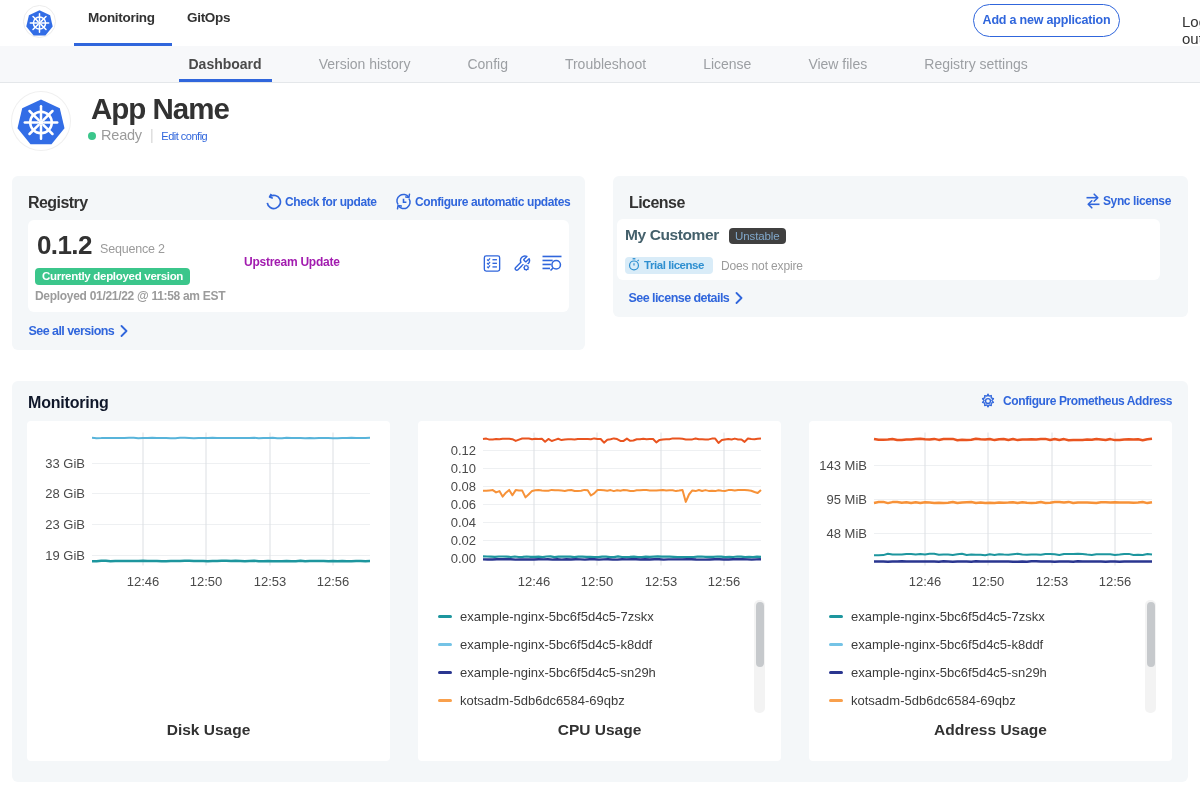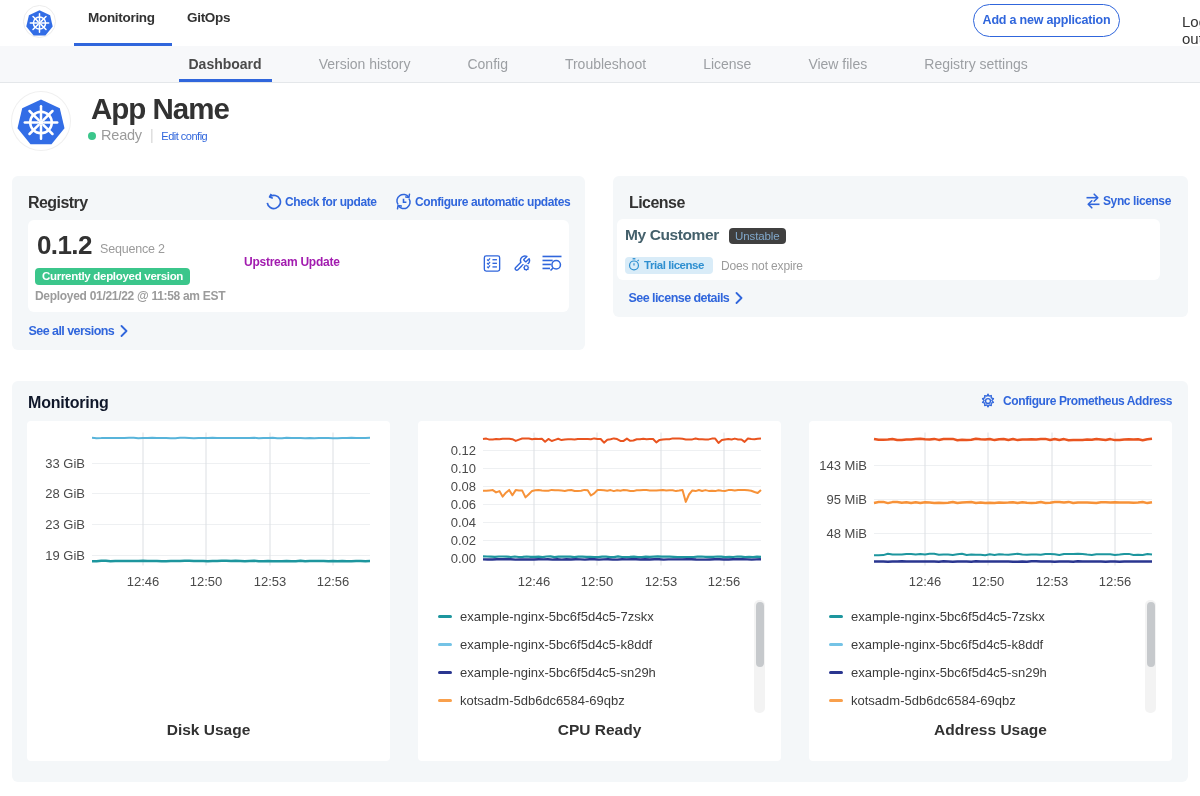--- a/index.html
+++ b/index.html
@@ -256,21 +256,21 @@
       </svg>
     <div class="legend legend2">
       <div class="lgrow"><span class="lgdash" style="background:#1d969e"></span>example-nginx-5bc6f5d4c5-7zskx</div>
       <div class="lgrow"><span class="lgdash" style="background:#74c3e6"></span>example-nginx-5bc6f5d4c5-k8ddf</div>
       <div class="lgrow"><span class="lgdash" style="background:#2a3690"></span>example-nginx-5bc6f5d4c5-sn29h</div>
       <div class="lgrow"><span class="lgdash" style="background:#f9a04c"></span>kotsadm-5db6dc6584-69qbz</div>
     </div>
     <div class="scroll">
         <div class="thumb"></div>
       </div>
-    <div class="ctitle">CPU Ready</div>
+    <div class="ctitle">CPU Usage</div>
   </div>
   <div class="chart c3">
     <svg class="plot" width="363" height="175" viewBox="0 0 363 175" style="position:absolute;left:0;top:0">
         <line x1="65" y1="44.5" x2="343" y2="44.5" stroke="#eef0f2" stroke-width="1"></line>
         <line x1="65" y1="78.5" x2="343" y2="78.5" stroke="#eef0f2" stroke-width="1"></line>
         <line x1="65" y1="112.5" x2="343" y2="112.5" stroke="#eef0f2" stroke-width="1"></line>
         <line x1="116" y1="11.5" x2="116" y2="144.5" stroke="#dcdfe3" stroke-width="1"></line>
         <line x1="179" y1="11.5" x2="179" y2="144.5" stroke="#dcdfe3" stroke-width="1"></line>
         <line x1="243" y1="11.5" x2="243" y2="144.5" stroke="#dcdfe3" stroke-width="1"></line>
         <line x1="306" y1="11.5" x2="306" y2="144.5" stroke="#dcdfe3" stroke-width="1"></line>

